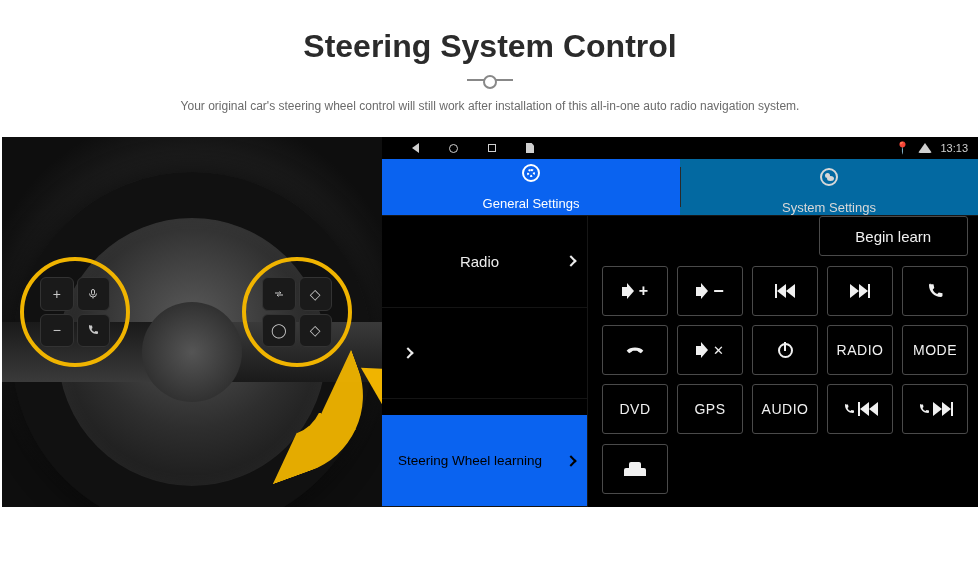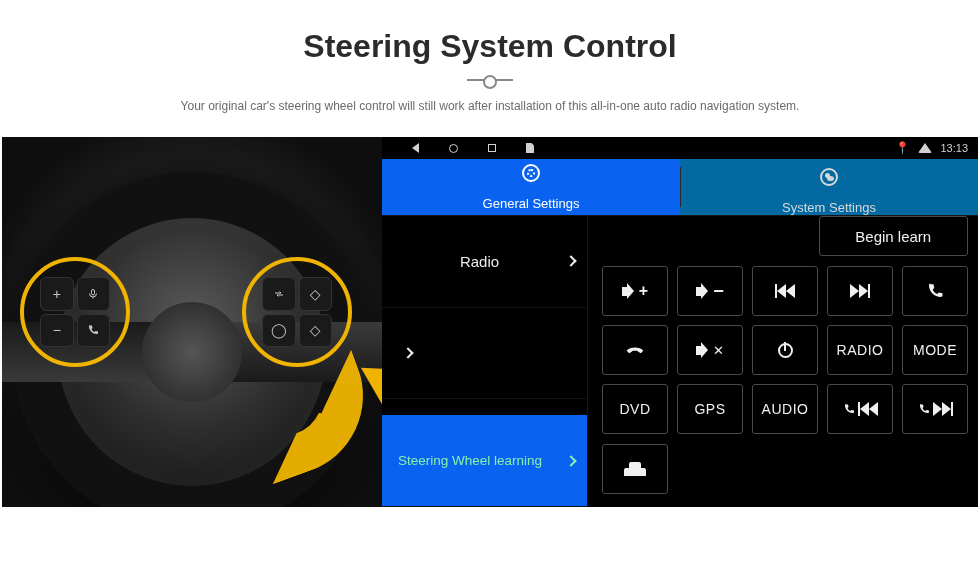--- a/index.html
+++ b/index.html
@@ -220,21 +220,21 @@
     display: flex;
     align-items: center;
     justify-content: space-between;
     padding: 0 12px 0 16px;
     border-bottom: 1px solid #141414;
     cursor: pointer;
     font-size: 15px;
     color: #ececec;
   }
   .side-item.small { font-size: 13.5px; line-height:1.15; }
-  .side-item.active { background: #0a63f0; color: #86efac; margin-top: 16px; }
+  .side-item.active { background: #0a63f0; color: #000000; margin-top: 16px; }
   .chev {
     width: 8px; height: 8px;
     border-top: 2px solid currentColor;
     border-right: 2px solid currentColor;
     transform: rotate(45deg);
     flex-shrink: 0;
     margin-left: 6px;
   }
   .side-label { flex:1; text-align:center; }
   .side-item:nth-child(3) .side-label,

